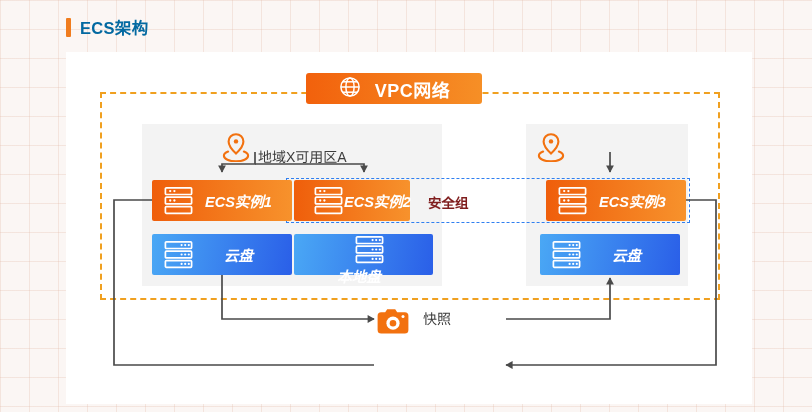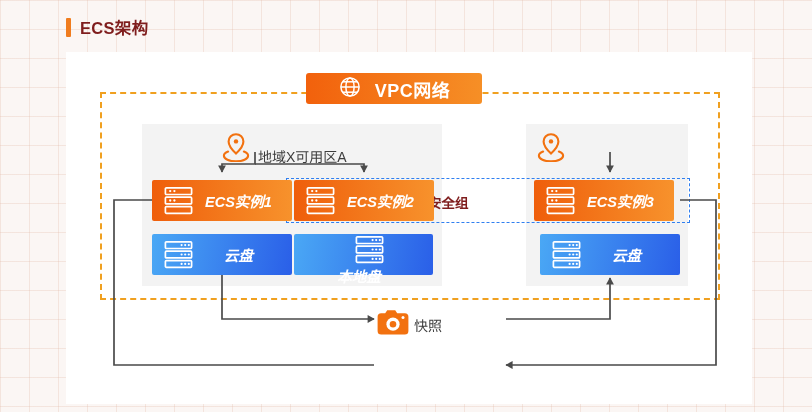--- a/index.html
+++ b/index.html
@@ -36,21 +36,21 @@
   }
   .title-bar {
     width: 5px;
     height: 19px;
     background: #f07c1e;
     border-radius: 1px;
   }
   .page-title-text {
     font-size: 16.5px;
     font-weight: bold;
-    color: #7f1d1d;
+    color: #0369a1;
     letter-spacing: 0.3px;
     white-space: nowrap;
   }
 
   
   .card {
     position: absolute;
     left: 66px;
     top: 52px;
     width: 686px;
@@ -177,32 +177,32 @@
   }
   .node.ecs {
     background: linear-gradient(90deg, #ef5e0b 0%, #f7922c 100%);
   }
   .node.disk {
     background: linear-gradient(100deg, #4aa8f5 0%, #2a5fe8 100%);
   }
 
   
   .n-ecs1  { left: 86px;  top: 128px; width: 140px; }
-  .n-ecs2  { left: 228px; top: 128px; width: 140px; }
-  .n-ecs3  { left: 468px; top: 128px; width: 140px; }
+  .n-ecs2  { left: 228px; top: 128px; width: 116px; padding-left: 8px; }
+  .n-ecs3  { left: 480px; top: 128px; width: 140px; }
   .n-disk1 { left: 86px;  top: 182px; width: 140px; }
   .n-disk2 { left: 228px; top: 182px; width: 139px; flex-direction: column; }
   .n-disk3 { left: 474px; top: 182px; width: 140px; }
 
   
   .res-row {
     position: absolute;
     display: flex;
-    align-items: center;
-    gap: 4px;
+    align-items: flex-start;
+    gap: 13px;
     height: 34px;
   }
   .res-row.snapshot { left: 310px; top: 256px; }
   .res-row.image    { left: 310px; top: 302px; }
   .res-label {
     font-size: 14px;
     color: #3d3d3d;
     white-space: nowrap;
   }
 </style>

